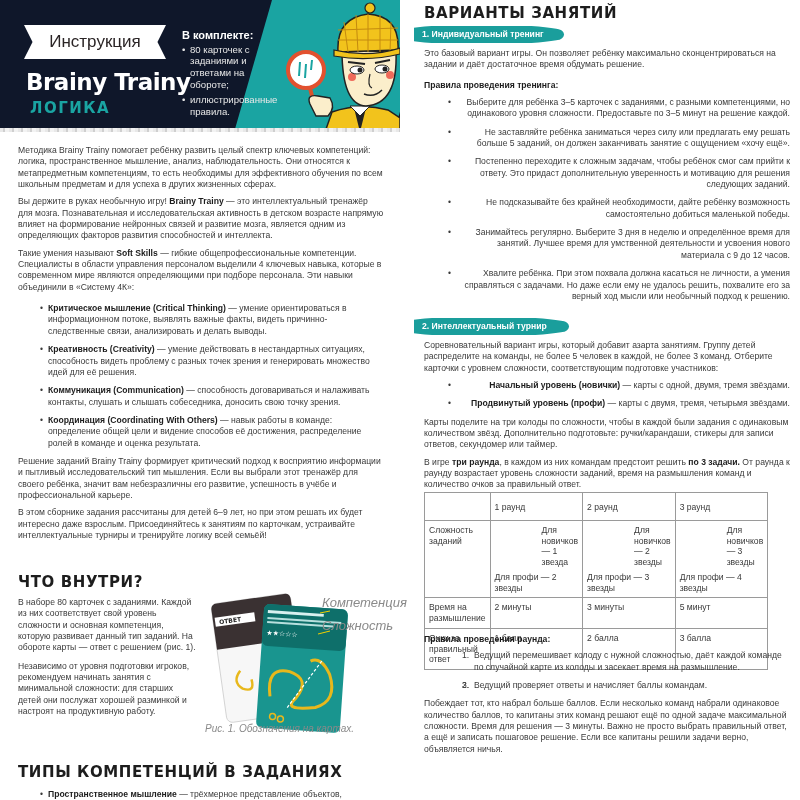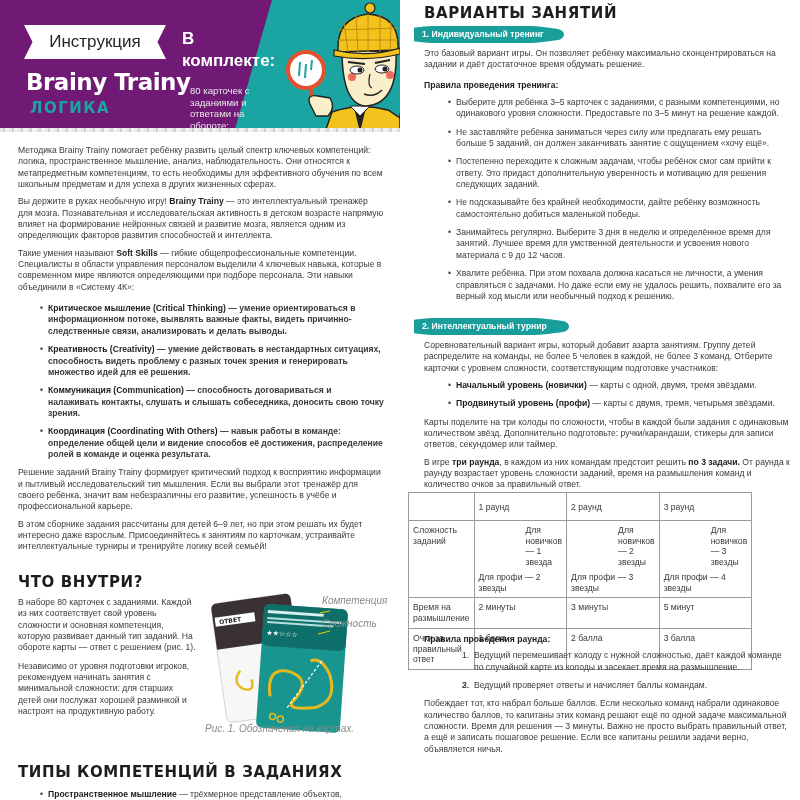--- a/index.html
+++ b/index.html
@@ -3,66 +3,66 @@
 <meta charset="utf-8">
 <style>
   * { box-sizing: border-box; margin: 0; padding: 0; }
   html, body { width: 800px; height: 800px; overflow: hidden; background: #ffffff; }
   body { font-family: "Liberation Sans", sans-serif; color: #3a3a3a; font-size: 8.6px; line-height: 1.32; position: relative; }
   b { color: #1d1d1d; }
 
   
   .left { position: absolute; left: 0; top: 0; width: 400px; height: 800px; }
 
-  .header { position: absolute; left: 0; top: 0; width: 400px; height: 132px; background: #701a75; overflow: hidden; }
+  .header { position: absolute; left: 0; top: 0; width: 400px; height: 132px; background: #0f172a; overflow: hidden; }
   .header .teal { position: absolute; left: 272px; top: 0; width: 160px; height: 140px; background: #1aa4a2; transform: skewX(-16deg); transform-origin: top left; }
   .header .torn { position: absolute; left: 0; bottom: 0; width: 400px; height: 4px; background: repeating-linear-gradient(90deg,#e8e8e8 0 3px,#cfcfcf 3px 5px,#f2f2f2 5px 9px); }
   .ribbon { position: absolute; left: 24px; top: 25px; width: 142px; height: 34px; background: #fff; clip-path: polygon(0 0,100% 0,94% 50%,100% 100%,0 100%,6% 50%); display:flex; align-items:center; justify-content:center; }
   .ribbon span { font-size: 17px; color: #2b2526; font-family: "Liberation Sans", sans-serif; }
   .brand { position: absolute; left: 26px; top: 67px; font-size: 23px; font-weight: bold; color: #ffffff; letter-spacing: -0.5px; font-family: "DejaVu Sans", sans-serif; }
   .brand-sub { position: absolute; left: 30px; top: 99px; font-size: 15px; font-weight: bold; color: #1aa4a2; letter-spacing: 1.5px; font-family: "DejaVu Sans", sans-serif; }
   .kit { position: absolute; left: 182px; top: 28px; width: 100px; color: #fff; }
-  .kit-title { font-size: 17px; font-weight: bold; margin-bottom: 12px; }
+  .kit-title { font-size: 11px; font-weight: bold; margin-bottom: 1px; }
   .kit ul { list-style: none; }
   .kit li { font-size: 9.6px; line-height: 1.22; color: #e8e8e8; padding-left: 8px; position: relative; margin-bottom: 4px; }
   .kit li::before { content: "•"; position: absolute; left: 0; }
   .detective { position: absolute; left: 270px; top: 0; width: 130px; height: 132px; }
 
   .intro { position: absolute; left: 18px; top: 145px; width: 366px; }
   .intro p { margin-bottom: 6px; text-align: left; }
-  .bullets { list-style: none; margin: 10px 0 6px 22px; font-weight: bold; }
+  .bullets { list-style: none; margin: 10px 0 6px 22px; }
   .bullets li { position: relative; padding-left: 8px; margin-bottom: 7px; }
   .bullets li::before { content: "•"; position: absolute; left: 0; color: #3a3a3a; }
 
   .section-h { font-family: "DejaVu Sans", sans-serif; font-weight: bold; font-size: 15px; color: #1d1d1d; letter-spacing: 0.6px; text-transform: uppercase; }
   .inside-h { position: absolute; left: 18px; top: 573px; }
   .inside-text { position: absolute; left: 18px; top: 597px; width: 180px; }
   .inside-text p { margin-bottom: 7px; }
   .figure { position: absolute; left: 200px; top: 588px; width: 190px; height: 150px; }
   .fig-caption { position: absolute; left: 205px; top: 722px; font-style: italic; color: #8a8a8a; font-size: 10px; }
-  .fig-label { position: absolute; font-style: italic; color: #8a8a8a; font-size: 10px; }
+  .fig-label { position: absolute; font-style: italic; color: #8a8a8a; font-size: 13px; }
   .types-h { position: absolute; left: 18px; top: 763px; }
   .types-list { position: absolute; left: 18px; top: 789px; width: 370px; list-style:none; margin-left: 22px; }
   .types-list li { position: relative; padding-left: 8px; }
   .types-list li::before { content: "•"; position: absolute; left: 0; }
 
   
   .right { position: absolute; left: 400px; top: 0; width: 400px; height: 800px; }
   .variants-h { position: absolute; left: 24px; top: 4px; }
   .pill { position: absolute; left: 14px; height: 17px; padding: 0 18px 0 8px; background: #1a9e9c; color: #fff; font-weight: bold; font-size: 8.6px; line-height: 17px; border-radius: 0 20px 20px 0 / 0 50% 50% 0; clip-path: ellipse(60% 60% at 45% 50%); }
   .pill1 { top: 26px; width: 150px; }
   .pill2 { top: 318px; width: 155px; }
   .r-block { position: absolute; left: 24px; width: 366px; }
   .r-block p { margin-bottom: 6px; }
   .rules-title { font-weight: bold; color: #1d1d1d; }
-  .r-bullets { list-style: none; margin-left: 24px; }
+  .r-bullets { list-style: none; margin-left: 24px; text-align: right; }
   .r-bullets li { position: relative; padding-left: 8px; margin-bottom: 7px; }
   .r-bullets li::before { content: "•"; position: absolute; left: 0; }
 
-  table.rounds { position: absolute; left: 8px; top: 492px; width: 320px; border-collapse: collapse; font-size: 8.6px; color: #3a3a3a; }
+  table.rounds { position: absolute; left: 24px; top: 492px; width: 320px; border-collapse: collapse; font-size: 8.6px; color: #3a3a3a; }
   table.rounds td { border: 1px solid #9a9a9a; padding: 4px 4px; vertical-align: top; line-height: 1.25; }
   table.rounds td.c0 { width: 128px; }
   table.rounds td.c1 { width: 80px; }
   table.rounds td.c2 { width: 80px; }
   table.rounds tr.h td { height: 28px; padding-top: 9px; }
   table.rounds .sub { margin-bottom: 4px; margin-left: 47px; }
 
   .ol { list-style: none; margin-left: 40px; }
   .ol li { position: relative; padding-left: 10px; margin-bottom: 7px; }
   .ol li .num { position: absolute; left: -2px; }

